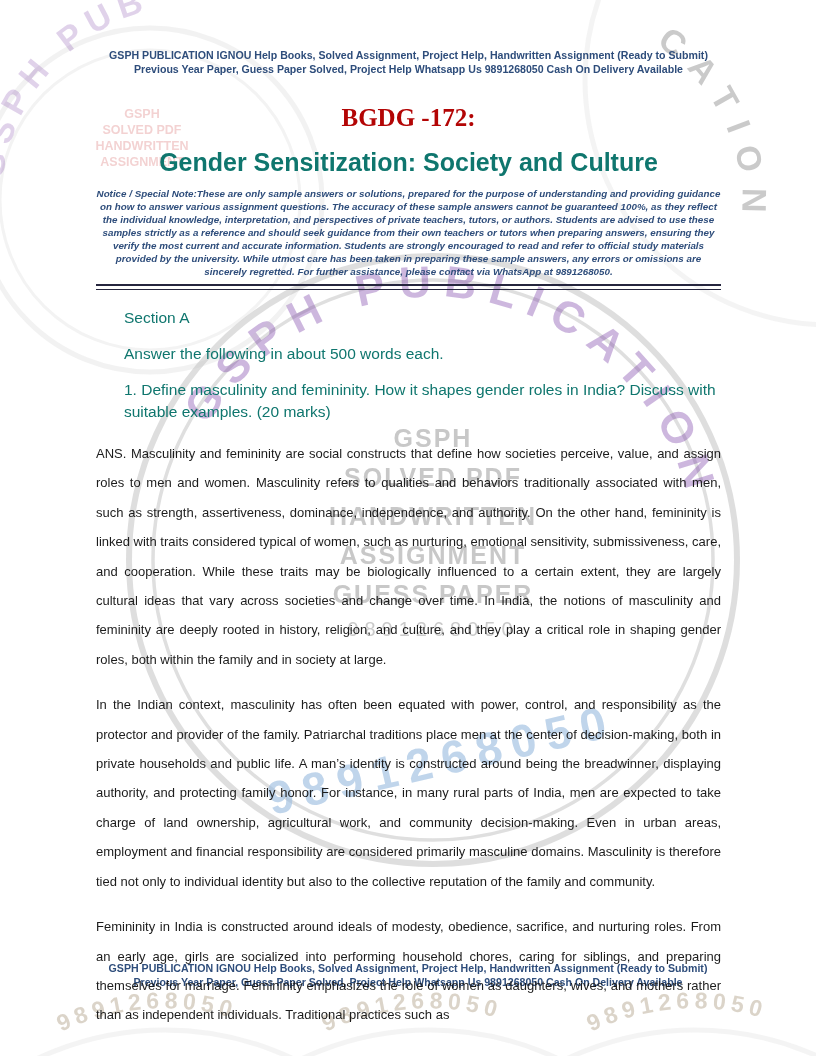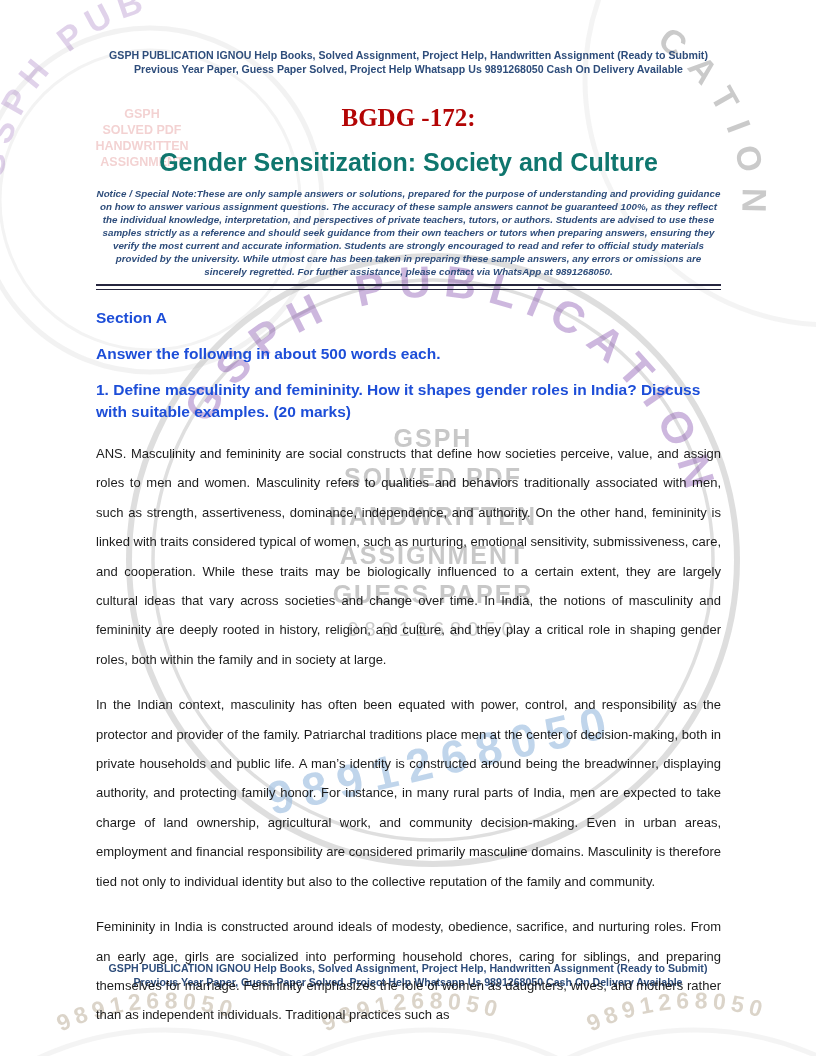--- a/index.html
+++ b/index.html
@@ -14,21 +14,21 @@
   .content{position:absolute;inset:0;z-index:1;padding:48px 95px 0 96px;box-sizing:border-box;}
 
   .hdr{ text-align:center;font-weight:bold;font-size:10.6px;line-height:14px;color:#2e4d7b;}
   .title{ text-align:center;font-weight:bold;font-size:25px;line-height:32px;color:#b30505;margin-top:26px;font-family:Liberation Serif, serif;}
   .subtitle{text-align:center;font-weight:bold;font-size:25px;line-height:32px;color:#0f766e;margin-top:12px;}
   .notice{
     text-align:center;font-style:italic;font-weight:600;
     font-size:9.8px;line-height:13px;color:#2e4d7b;margin-top:9px;
   }
   .divider{margin-top:6px;height:3px;border-top:2px solid #26263e;border-bottom:1px solid #26263e;}
-  .purple{color:#1d4ed8;font-weight:bold;font-size:15.5px;line-height:22px;}
+  .purple{color:#0f766e;font-weight:normal;font-size:15.5px;line-height:22px;margin-left:28px;}
   .sec-a{margin-top:17px;}
   .instr{margin-top:14px;}
   .question{margin-top:14px;}
   .body-para{
     margin-top:16px;color:#1c1c1c;font-size:13px;line-height:29.4px;
     text-align:justify;
   }
   .ftr{
     position:absolute;left:0;right:0;top:961px;
     text-align:center;font-weight:bold;font-size:10.6px;line-height:14px;color:#2e4d7b;

